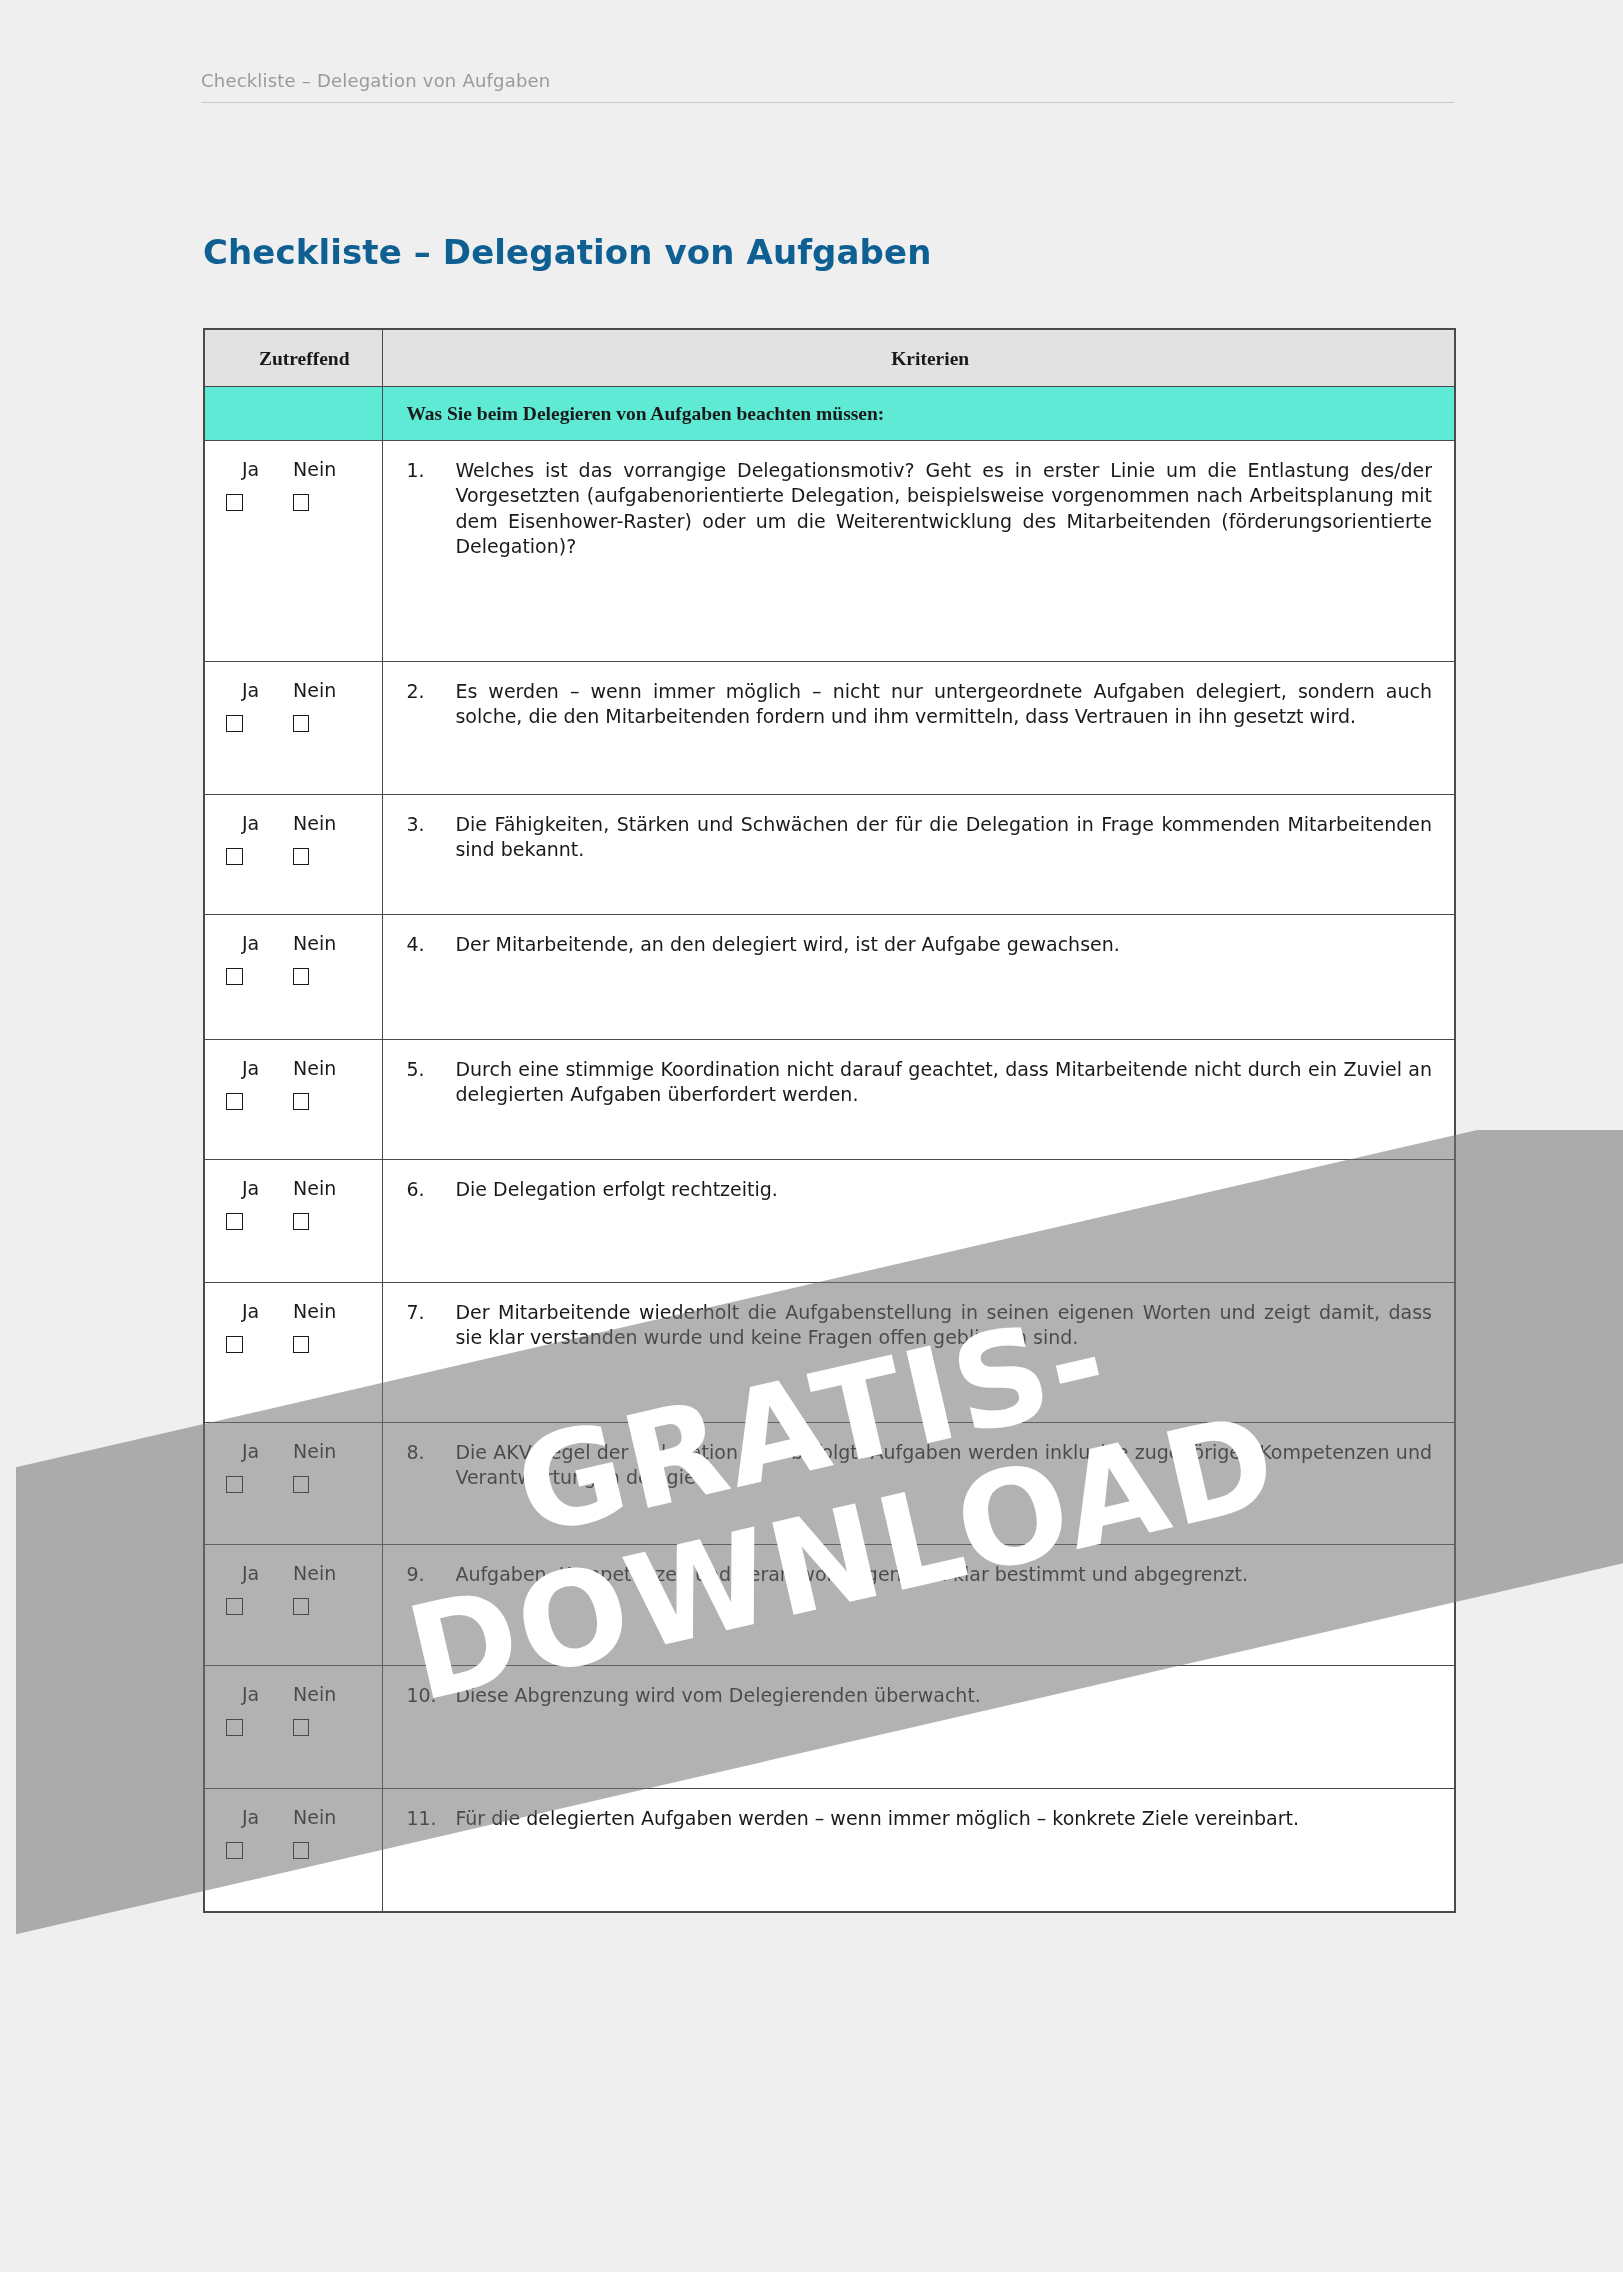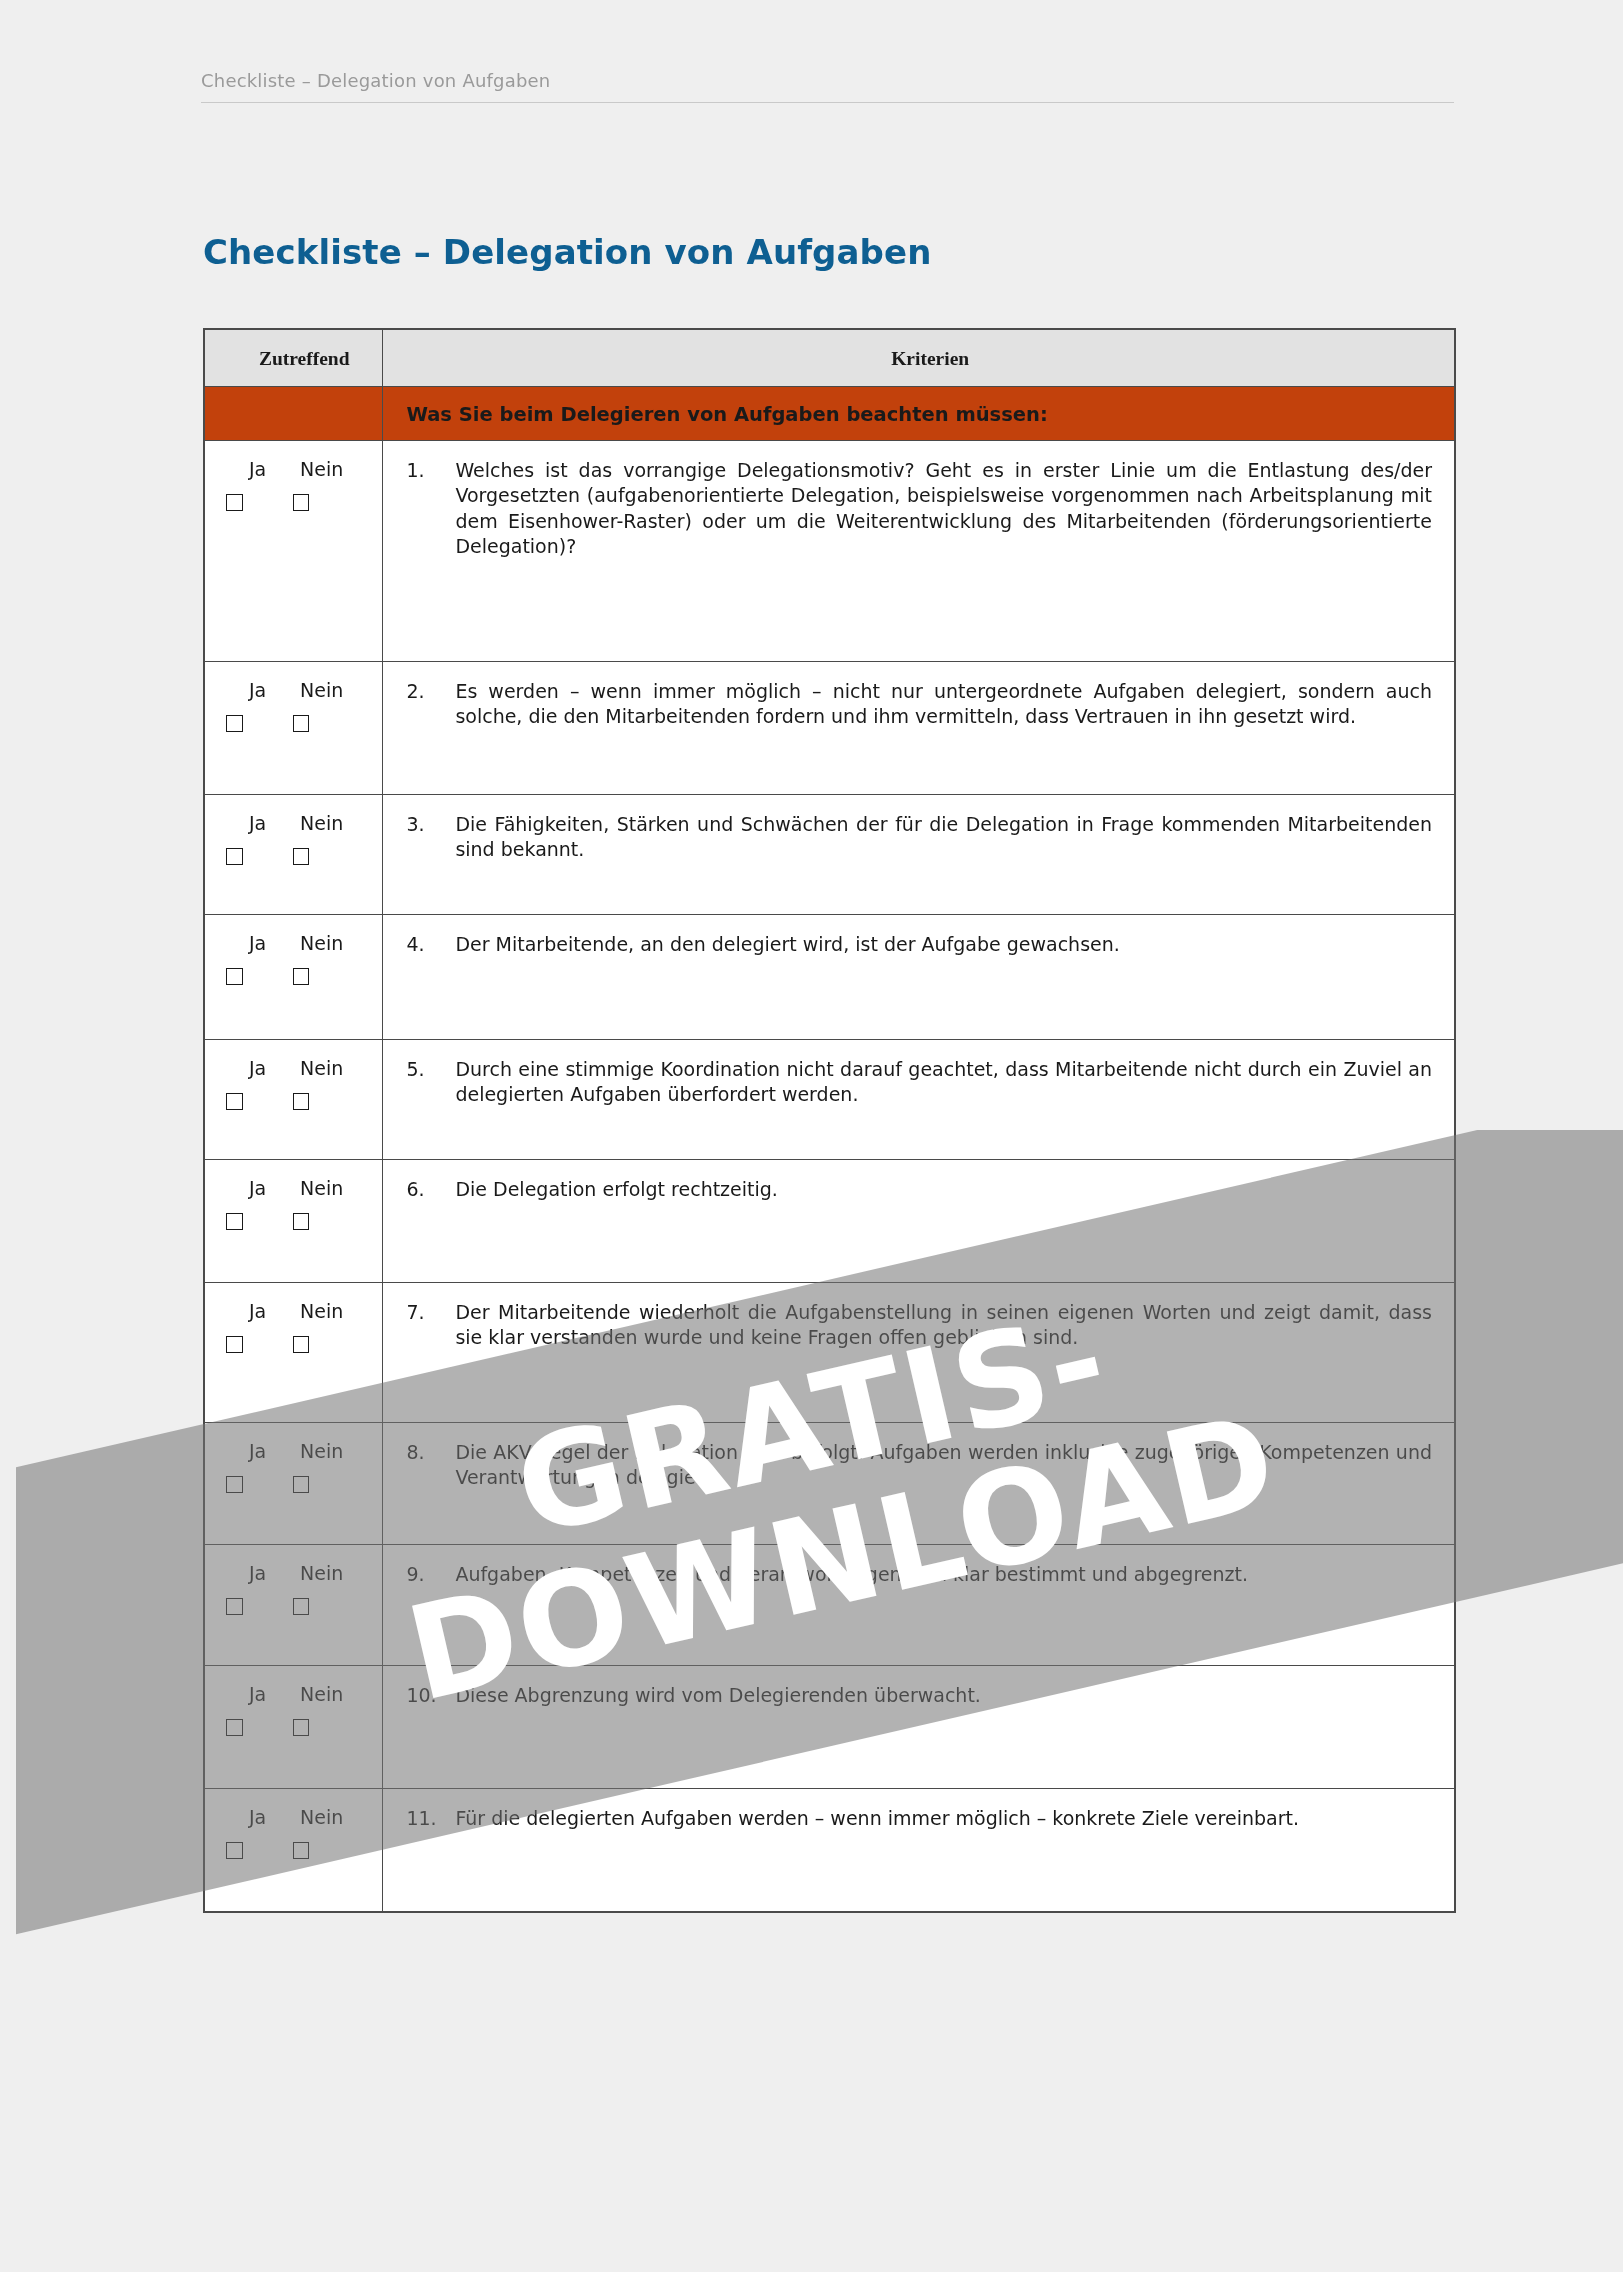--- a/index.html
+++ b/index.html
@@ -81,43 +81,44 @@
   .th-inner {
     font-size: 19.5px;
     font-weight: bold;
     color: #1a1a1a;
     padding: 17.5px 0 0 21.4px;
     font-family: Liberation Serif, serif;
   }
   .th-inner.crit { padding-left: 23.4px; }
 
   .subhead-cell {
-    background: #c2410c;
+    background: #5eead4;
     height: 53px;
+    font-family: Liberation Serif, serif;
   }
   .subhead-inner {
     font-size: 19.5px;
     font-weight: bold;
     color: #1a1a1a;
     padding: 16px 0 0 23.4px;
   }
 
   .yn-cell {
     background: #ffffff;
     padding: 0;
   }
   .yn-wrap {
     padding: 17px 0 0 0;
   }
   .yn-labels {
     display: flex;
     font-size: 19px;
     color: #1a1a1a;
   }
-  .yn-labels .ja { width: 88px; padding-left: 37px; box-sizing: border-box; margin-left: 7px; }
+  .yn-labels .ja { width: 88px; padding-left: 37px; box-sizing: border-box; }
   .yn-labels .nein { padding-left: 0px; }
   .yn-boxes {
     display: flex;
     margin-top: 14.3px;
   }
   .yn-boxes .bx-wrap { width: 88px; padding-left: 21.4px; box-sizing: border-box; }
   .checkbox {
     width: 14.3px;
     height: 14.3px;
     border: 1.3px solid #1a1a1a;

